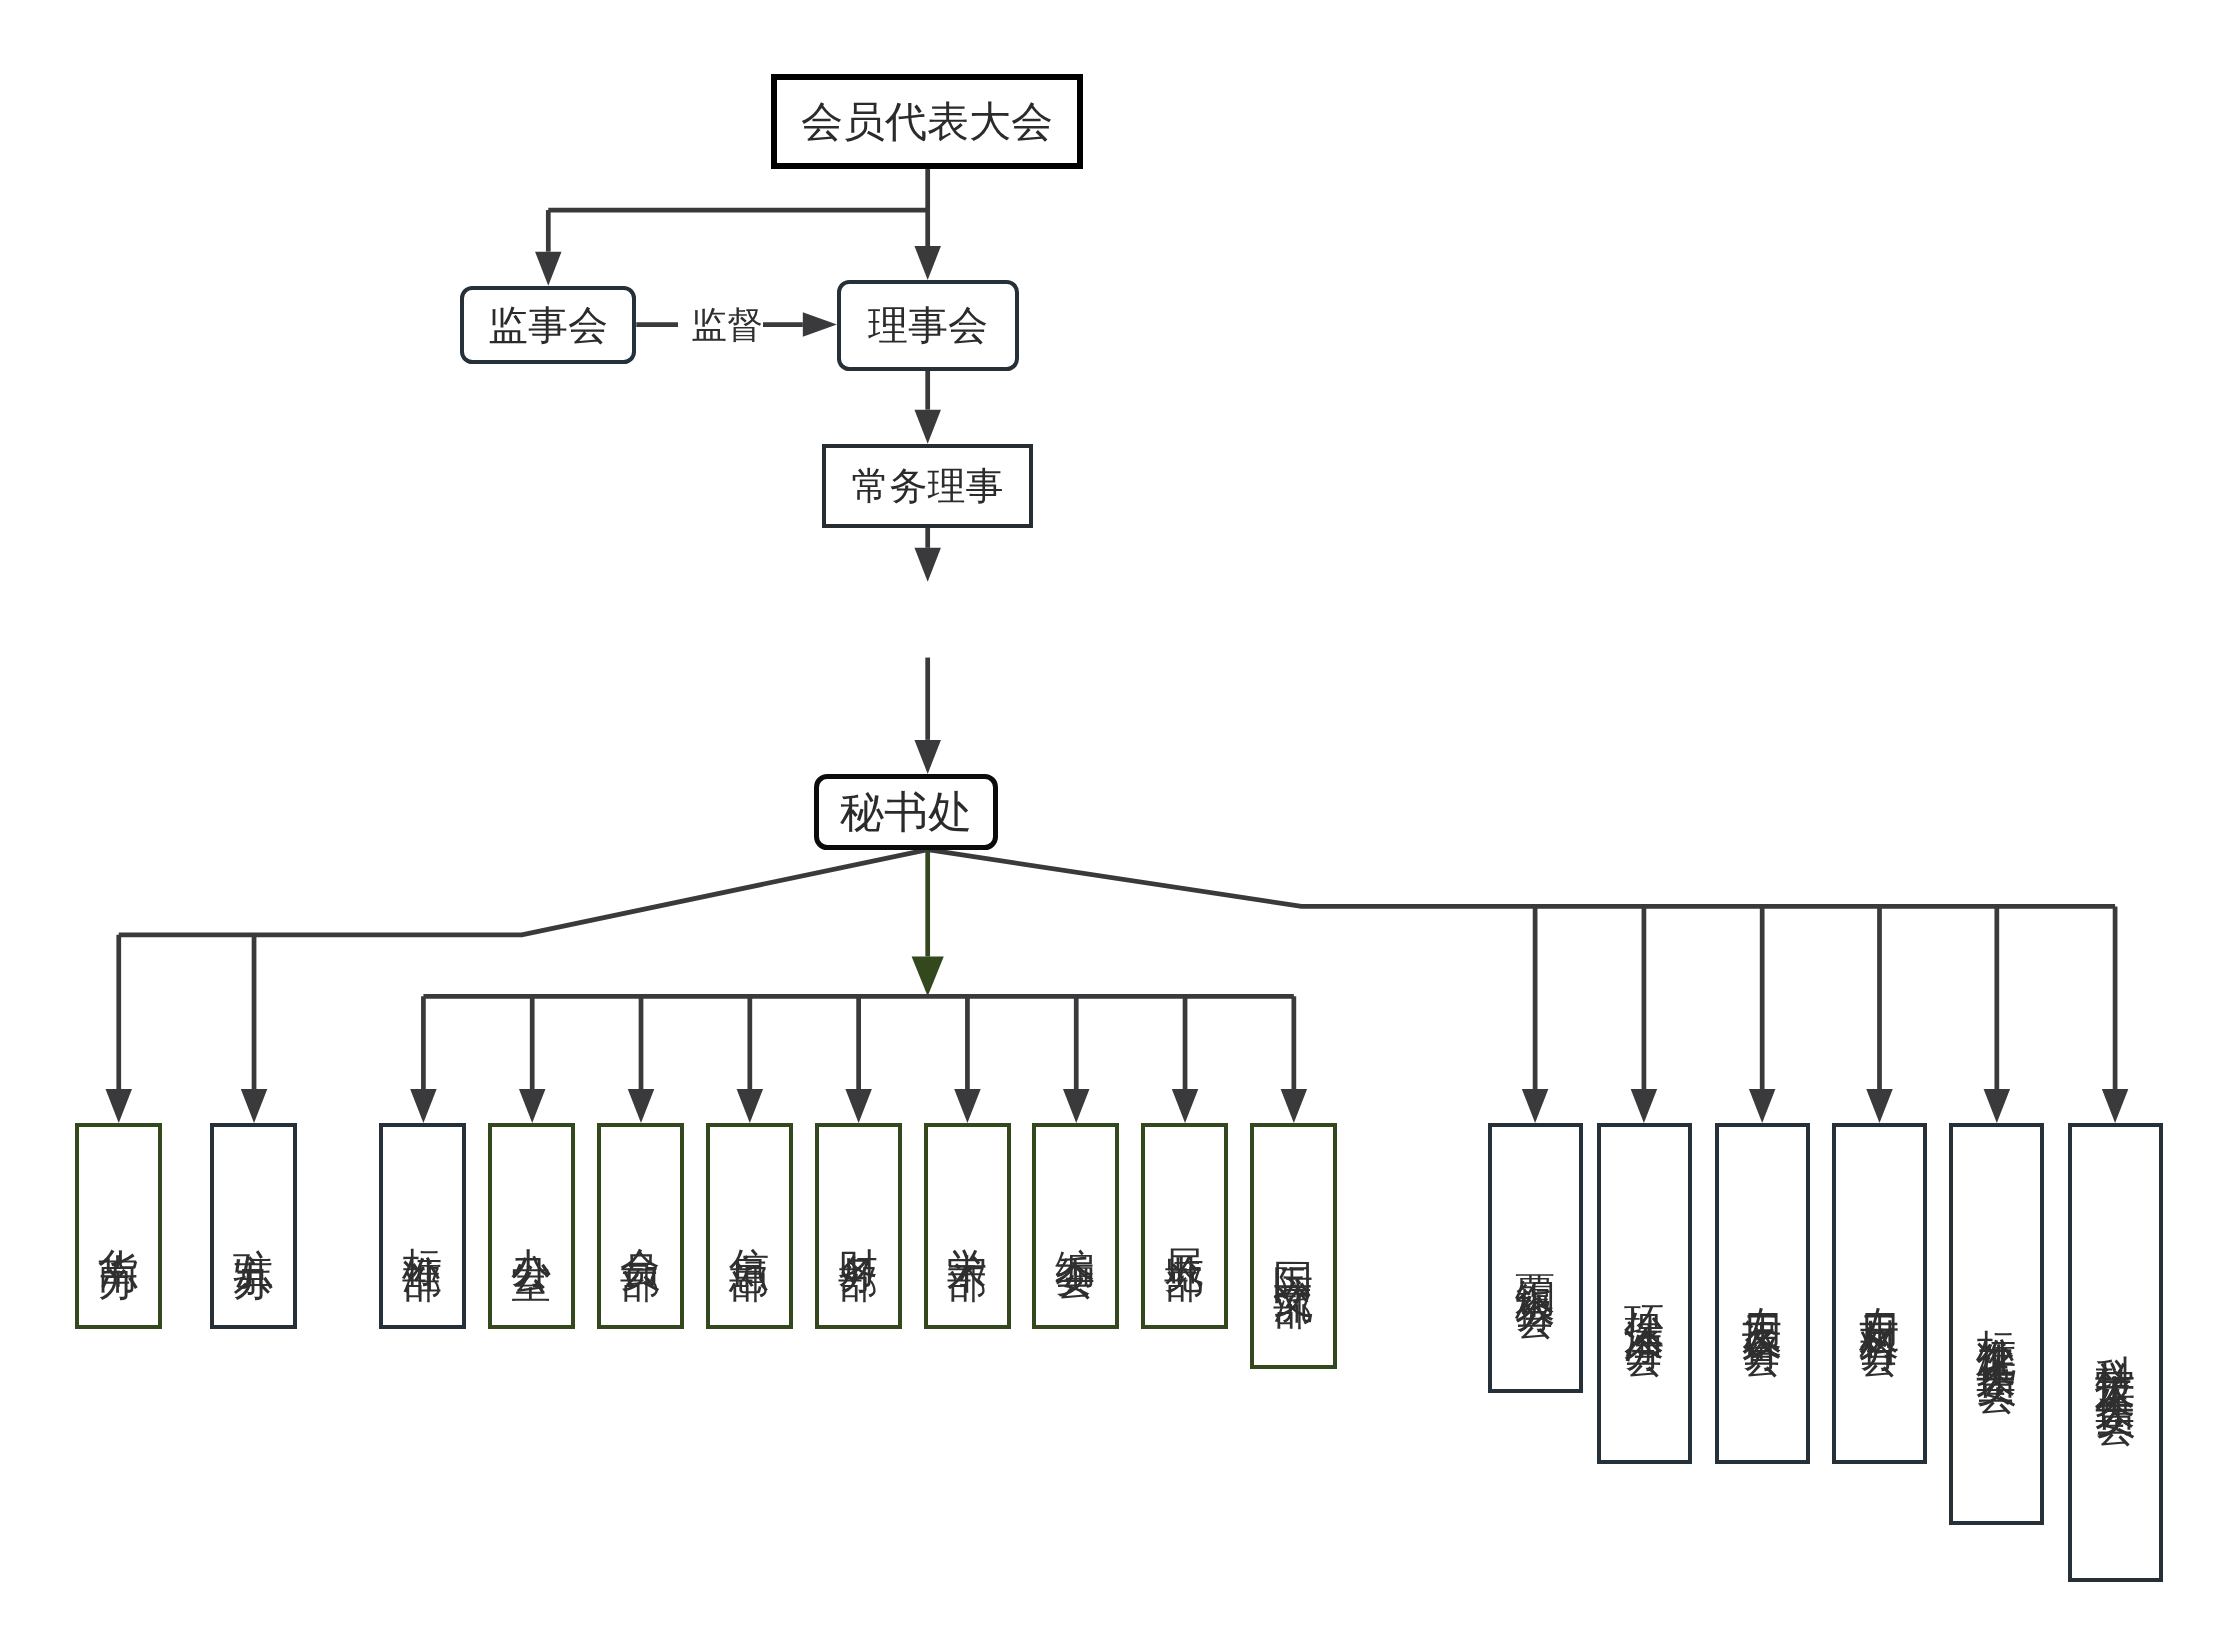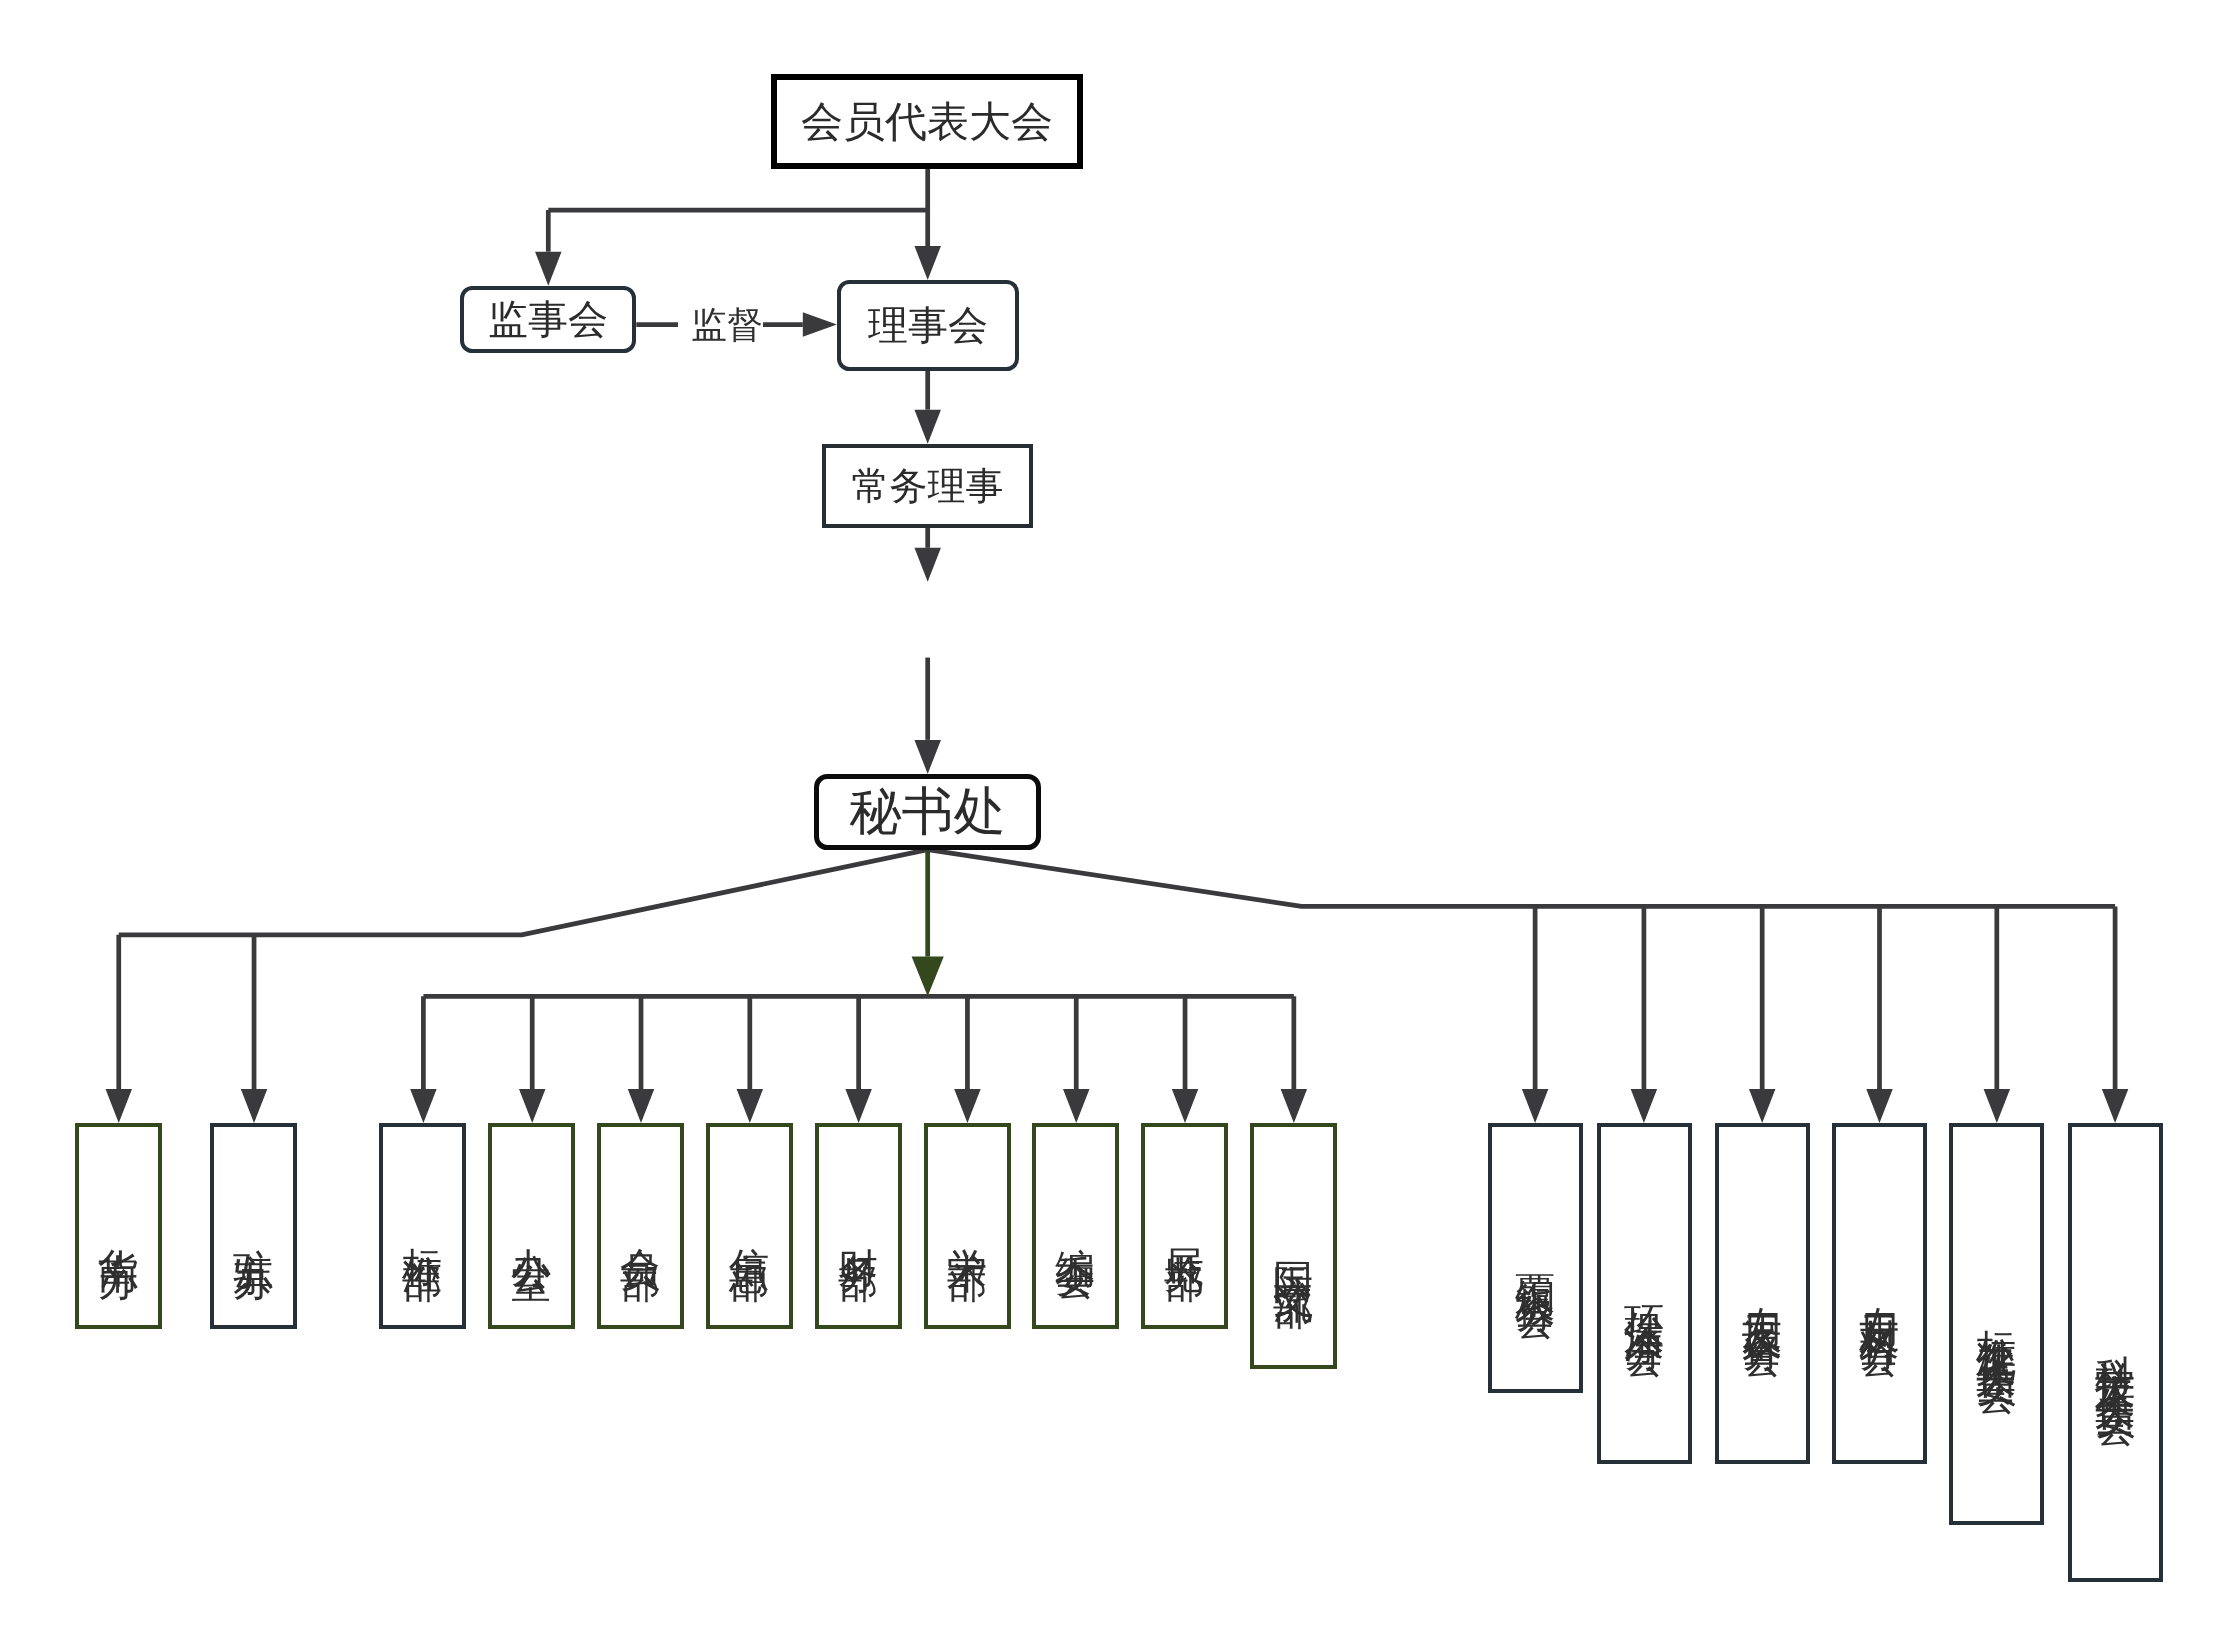--- a/index.html
+++ b/index.html
@@ -8,25 +8,25 @@
   #canvas{position:absolute;left:0;top:0;width:2231px;height:1651px;}
   svg.wires{position:absolute;left:0;top:0;width:2231px;height:1651px;}
   .line{stroke:#3a3a3c;stroke-width:5;fill:none;stroke-linejoin:miter;}
   .line-green{stroke:#33481d;stroke-width:5;fill:none;}
   .ah{fill:#3a3a3c;stroke:none;}
   .ah-green{fill:#33481d;stroke:none;}
 
   .node{position:absolute;background:#ffffff;display:flex;align-items:center;justify-content:center;
         box-sizing:border-box;text-align:left;}
   .n-assembly{left:771px;top:74px;width:312px;height:95px;border:6.6px solid #000000;font-size:42px;}
-  .n-supervisory{left:460px;top:286px;width:176px;height:67px;border:4.7px solid #263039;border-radius:12.3px;font-size:40px;}
+  .n-supervisory{left:460px;top:286px;width:176px;height:78px;border:4.7px solid #263039;border-radius:12.3px;font-size:40px;}
   .n-council{left:837px;top:280px;width:182px;height:91px;border:4.7px solid #263039;border-radius:12.3px;font-size:40px;}
   .n-standing{left:822px;top:444px;width:211px;height:84px;border:4.7px solid #262e34;font-size:38px;}
   .n-chairman{left:780px;top:583px;width:297px;height:75px;border:4.7px solid #262e34;font-size:38px;}
-  .n-secretariat{left:814px;top:774px;width:227px;height:76px;border:5.7px solid #0b0b0b;border-radius:13.2px;font-size:52px;}
+  .n-secretariat{left:814px;top:774px;width:184px;height:76px;border:5.7px solid #0b0b0b;border-radius:13.2px;font-size:44px;}
 
   .edge-label{position:absolute;left:678px;top:301px;width:85px;height:49px;background:#ffffff;
               display:flex;align-items:center;justify-content:flex-end;font-size:36px;color:#2f2f2f;}
 
   .vbox{position:absolute;top:1123px;background:#ffffff;box-sizing:border-box;
         display:flex;align-items:center;justify-content:center;border:4.7px solid #263039;}
   .vbox.green{border-color:#33481d;}
   .vbox.dark{border-color:#263039;}
   .vtext{writing-mode:vertical-lr;text-orientation:upright;font-size:40px;letter-spacing:6.6px;
          color:#2f2f2f;line-height:1;}

